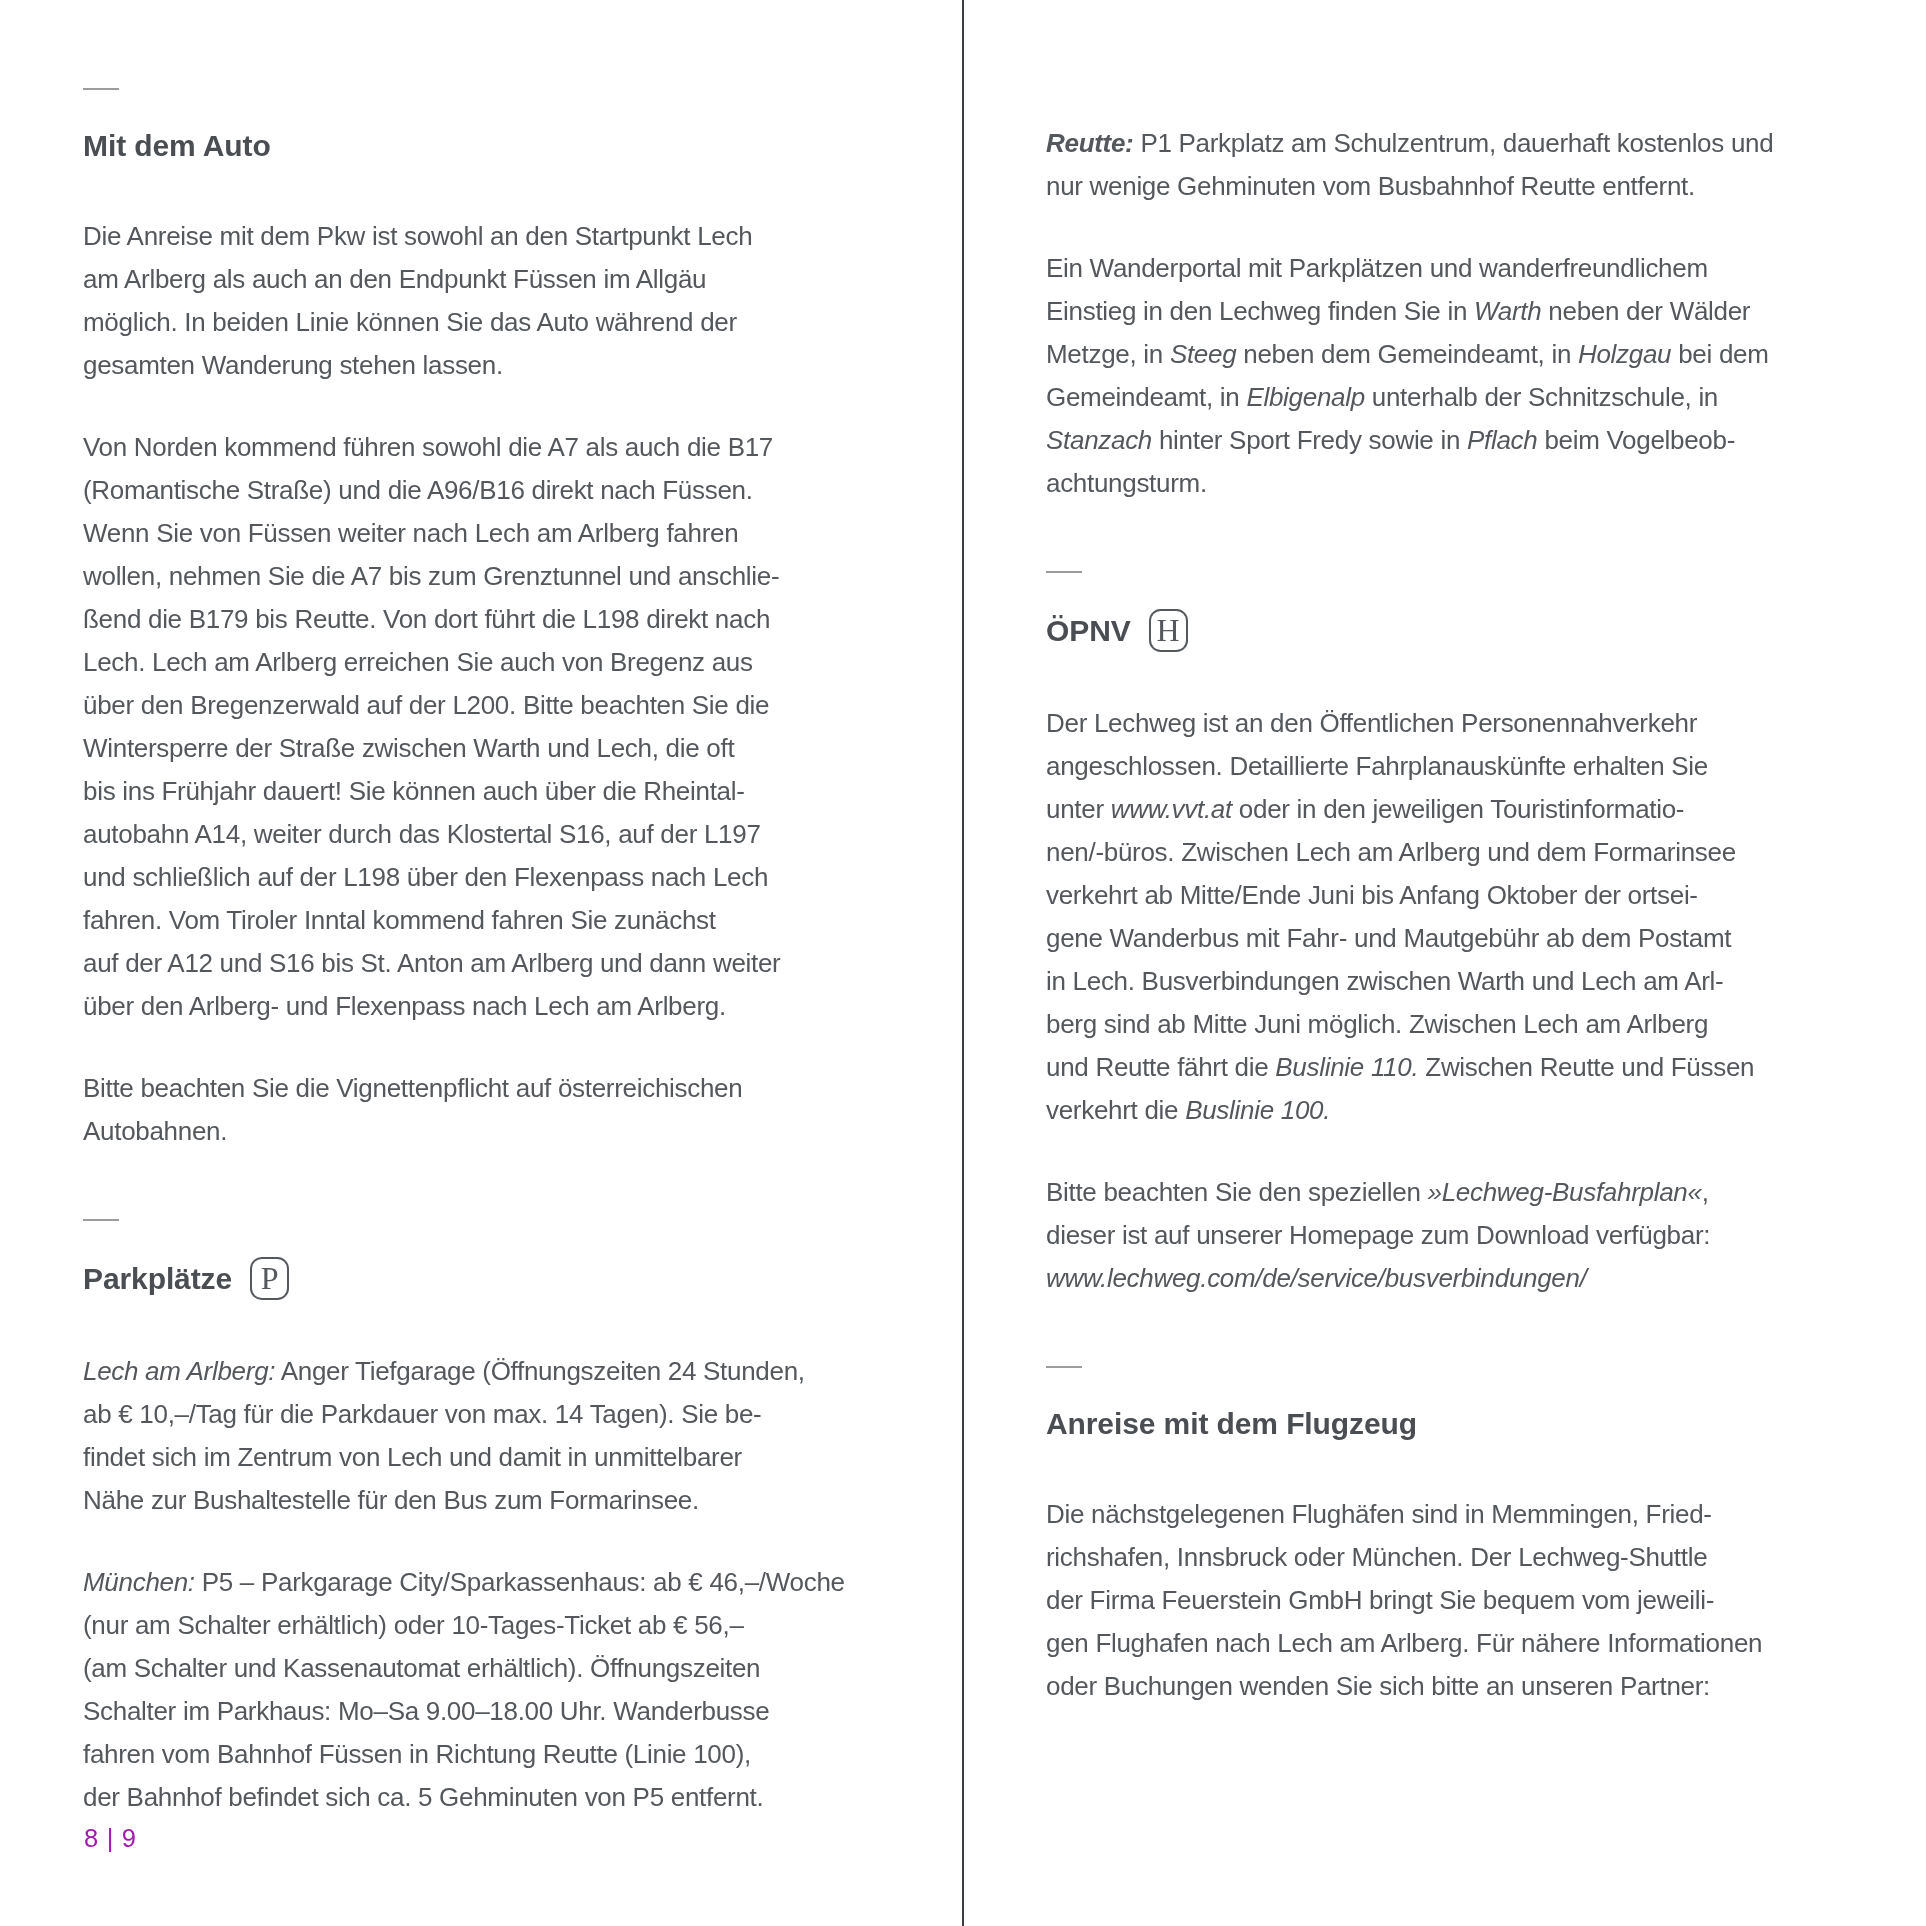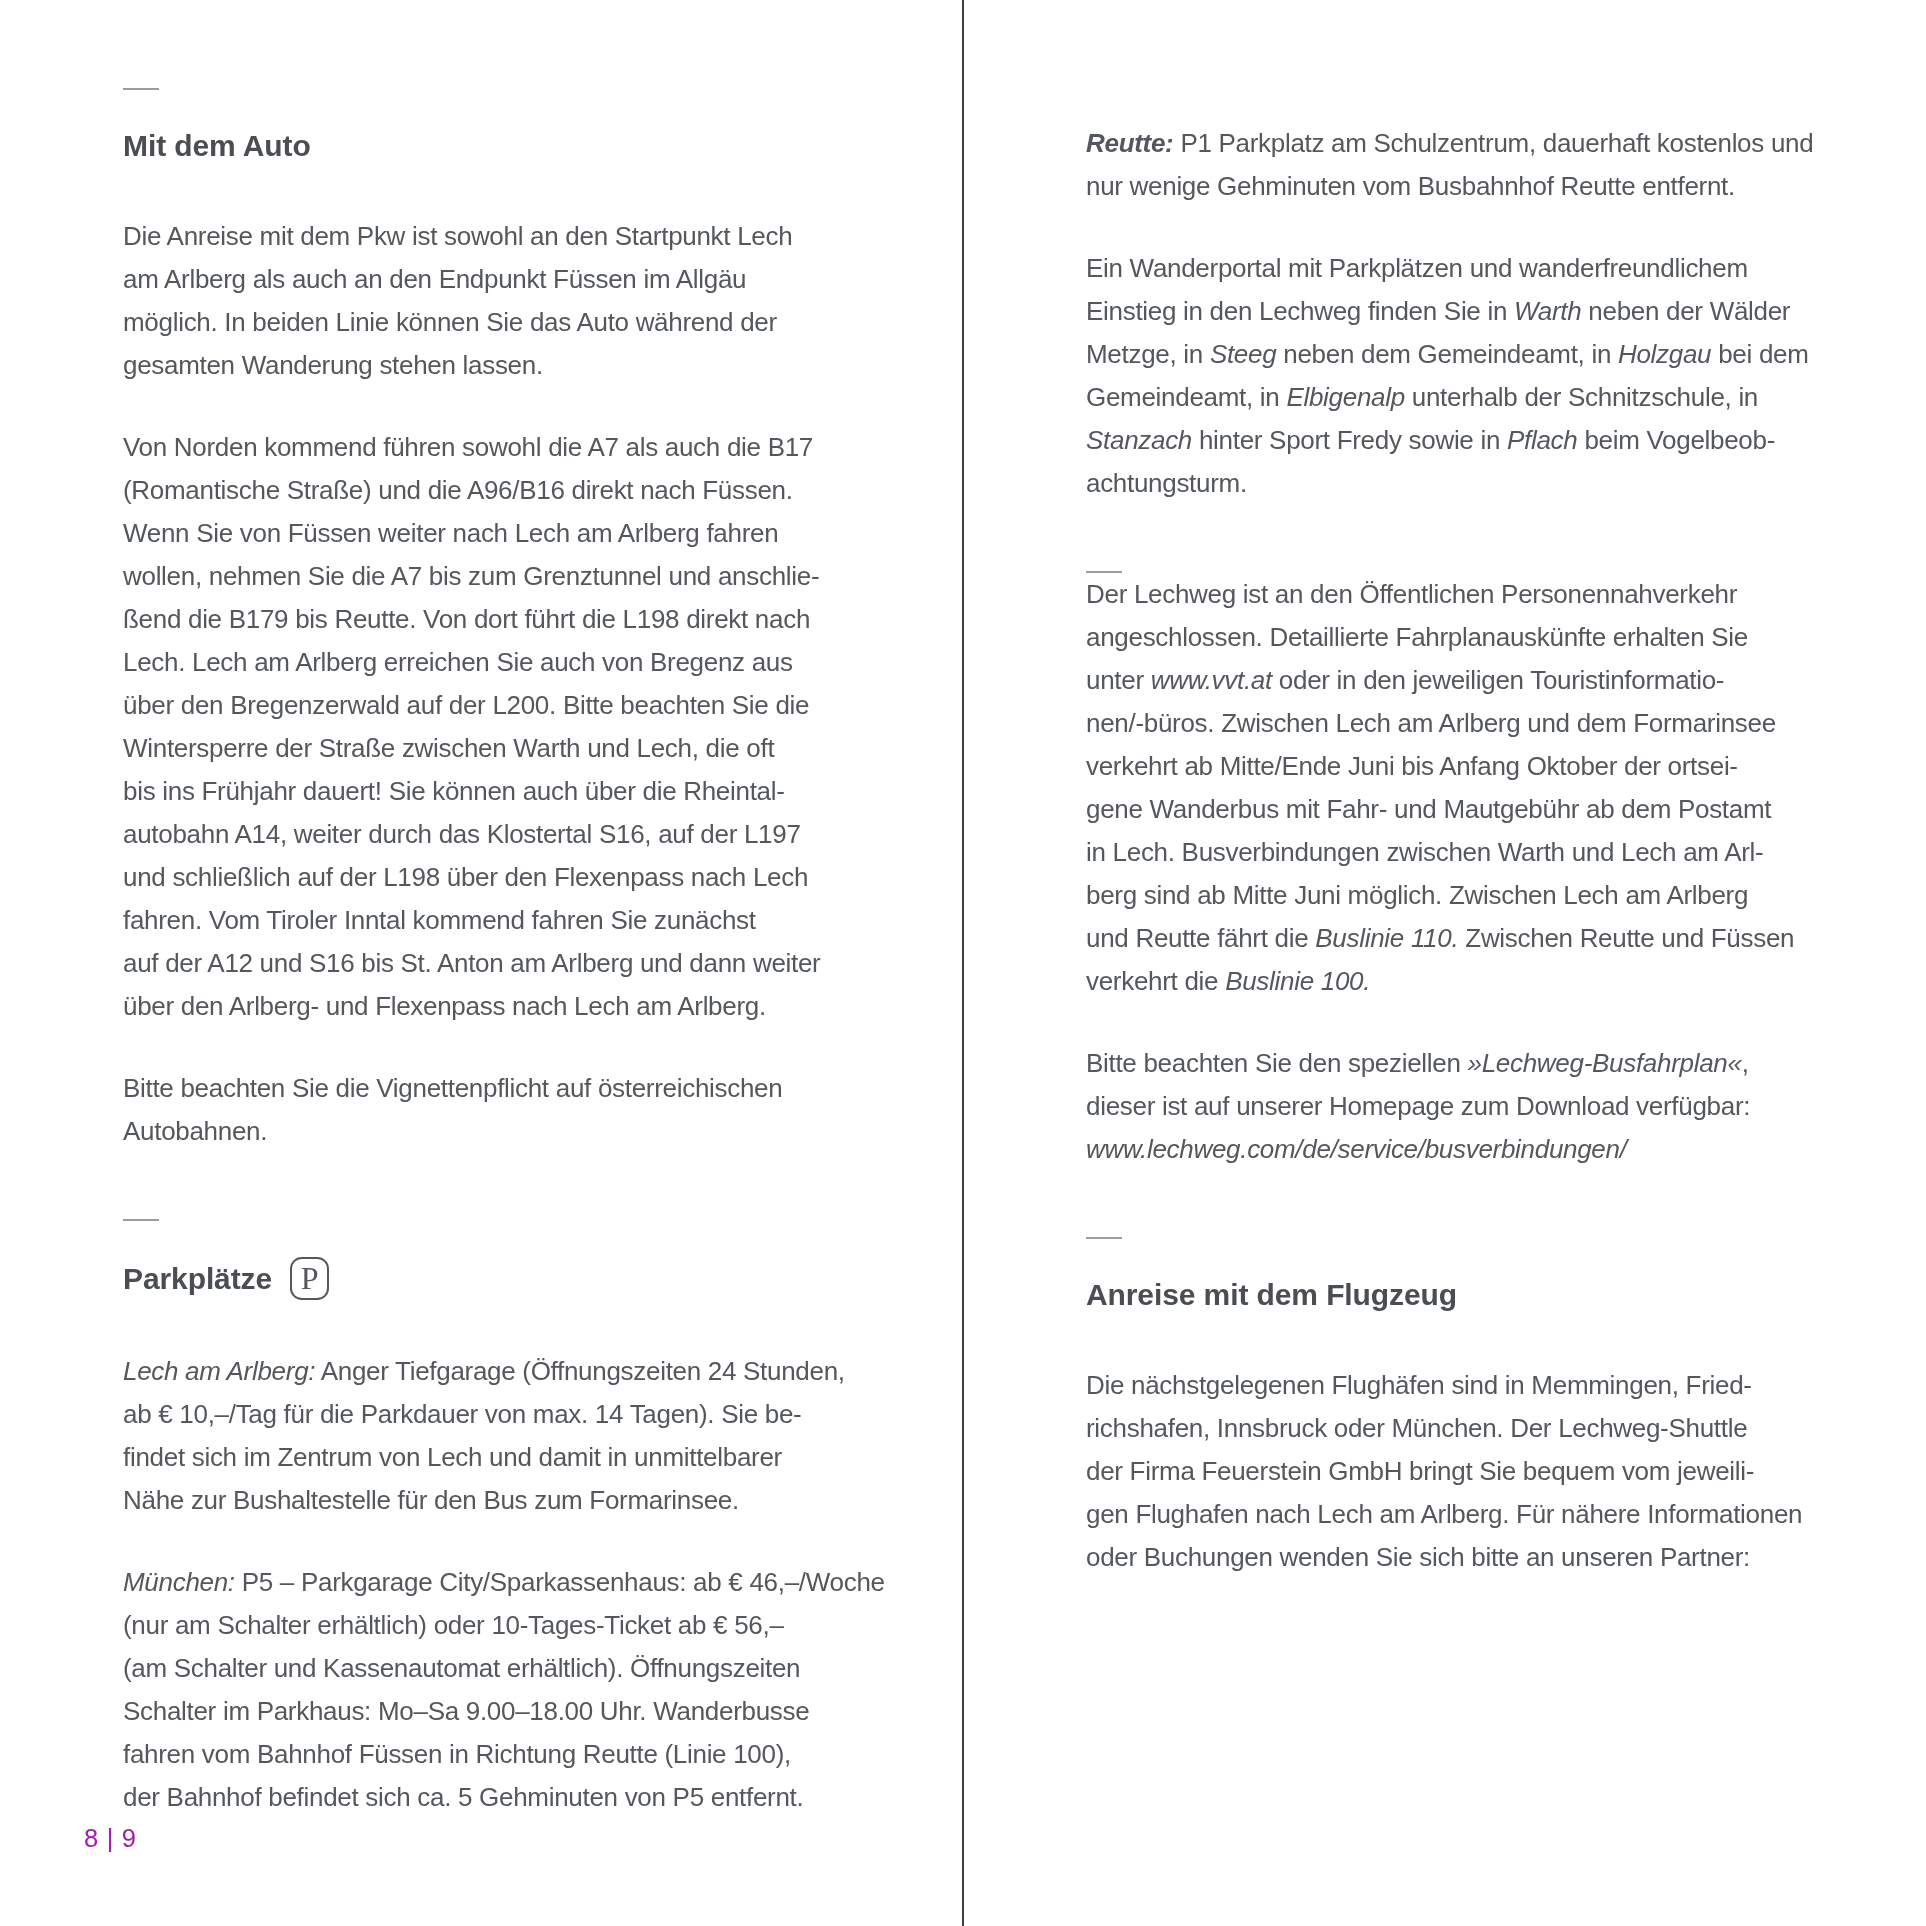--- a/index.html
+++ b/index.html
@@ -13,21 +13,21 @@
     overflow: hidden;
   }
   .divider {
     position: absolute;
     left: 962px;
     top: 0;
     width: 2.1px;
     height: 1926px;
     background: #3c4044;
   }
-  .col { position: absolute; top: 0; margin-left: 40px; }
+  .col { position: absolute; top: 0; }
   .col-left  { left: 83px; width: 839px; }
   .col-right { left: 1046px; width: 846px; padding-top: 122px; }
   p.body {
     font-size: 26px;
     line-height: 43px;
     letter-spacing: -0.3px;
     white-space: pre-line;
     margin: 0 0 39px 0;
   }
   .rule {
@@ -123,20 +123,24 @@
   <p class="body"><span style="font-style: italic; font-weight: bold;">Reutte:</span><span> P1 Parkplatz am Schulzentrum, dauerhaft kostenlos und
 nur wenige Gehminuten vom Busbahnhof Reutte entfernt.</span></p>
   <p class="body"><span>Ein Wanderportal mit Parkplätzen und wanderfreundlichem
 Einstieg in den Lechweg finden Sie in </span><span style="font-style: italic;">Warth</span><span> neben der Wälder
 Metzge, in </span><span style="font-style: italic;">Steeg</span><span> neben dem Gemeindeamt, in </span><span style="font-style: italic;">Holzgau</span><span> bei dem
 Gemeindeamt, in </span><span style="font-style: italic;">Elbigenalp</span><span> unterhalb der Schnitzschule, in
 </span><span style="font-style: italic;">Stanzach</span><span> hinter Sport Fredy sowie in </span><span style="font-style: italic;">Pflach</span><span> beim Vogelbeob-
 achtungsturm.</span></p>
 
   <div class="rule"></div>
+  <h2 class="heading">
+    <span>ÖPNV</span>
+    <span class="sign">H</span>
+  </h2>
   <p class="body"><span>Der Lechweg ist an den Öffentlichen Personennahverkehr
 angeschlossen. Detaillierte Fahrplanauskünfte erhalten Sie
 unter </span><span style="font-style: italic;">www.vvt.at</span><span> oder in den jeweiligen Touristinformatio-
 nen/-büros. Zwischen Lech am Arlberg und dem Formarinsee
 verkehrt ab Mitte/Ende Juni bis Anfang Oktober der ortsei-
 gene Wanderbus mit Fahr- und Mautgebühr ab dem Postamt
 in Lech. Busverbindungen zwischen Warth und Lech am Arl-
 berg sind ab Mitte Juni möglich. Zwischen Lech am Arlberg
 und Reutte fährt die </span><span style="font-style: italic;">Buslinie 110.</span><span> Zwischen Reutte und Füssen
 verkehrt die </span><span style="font-style: italic;">Buslinie 100.</span></p>

